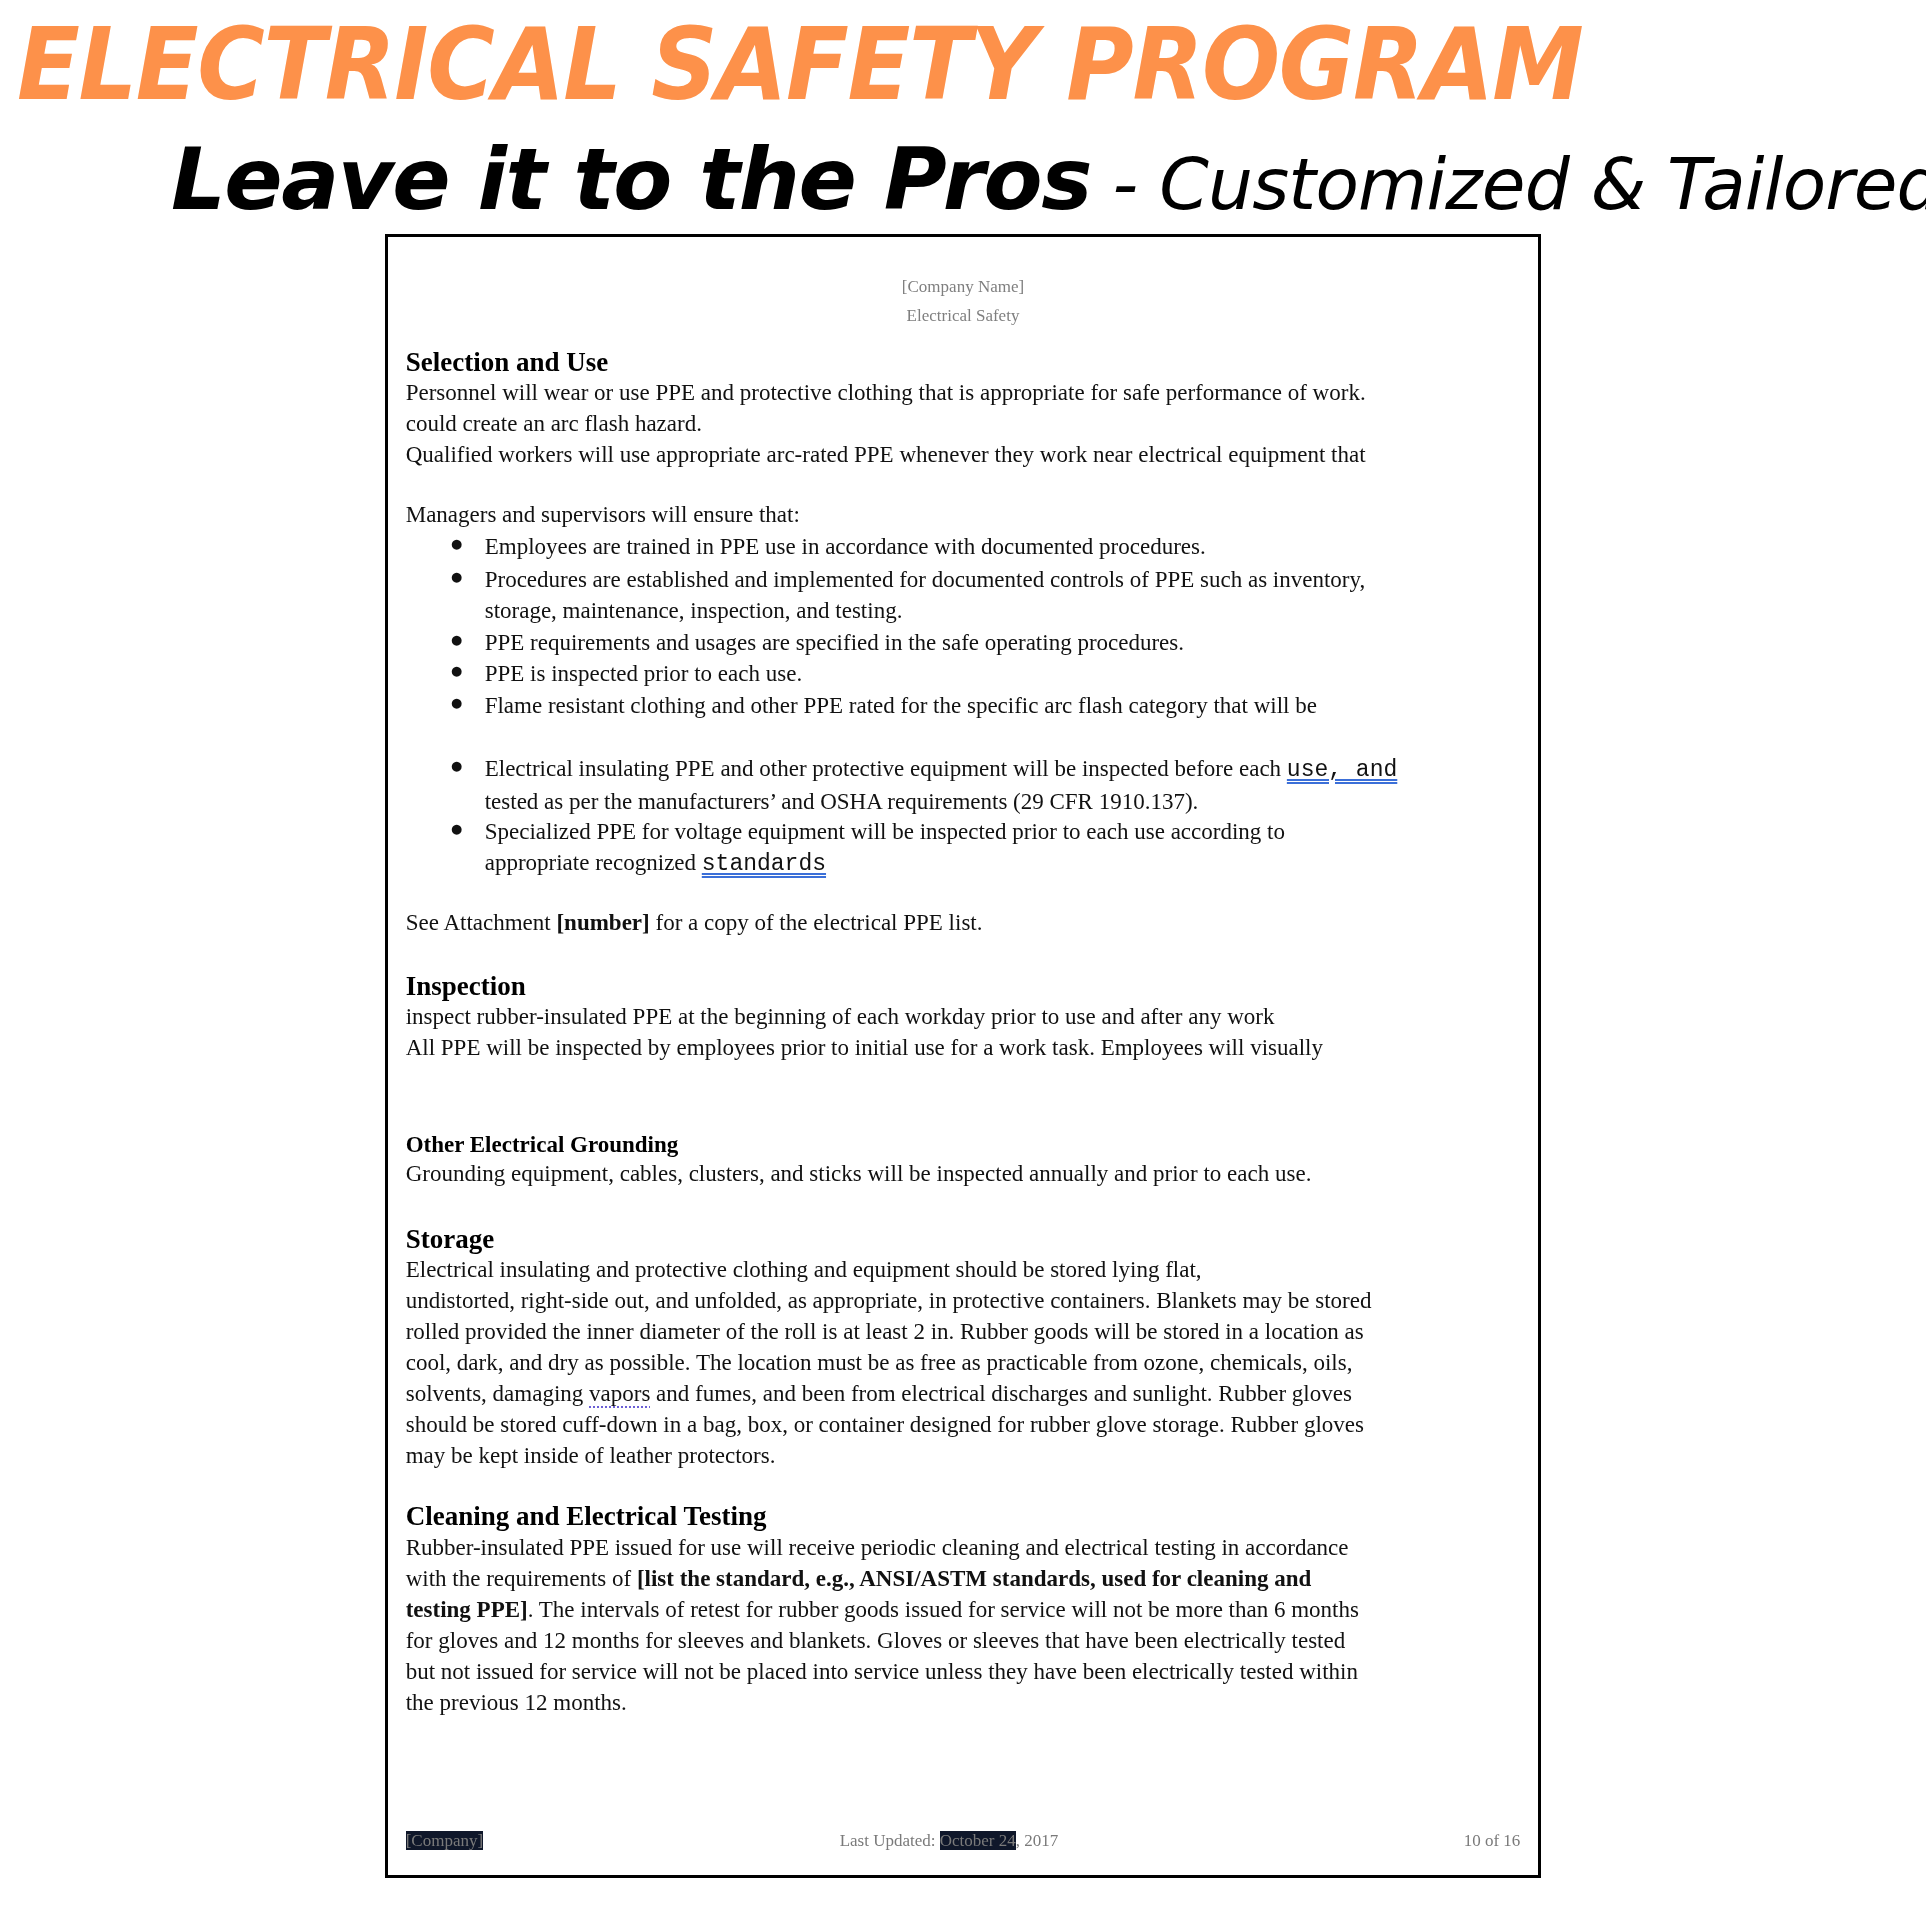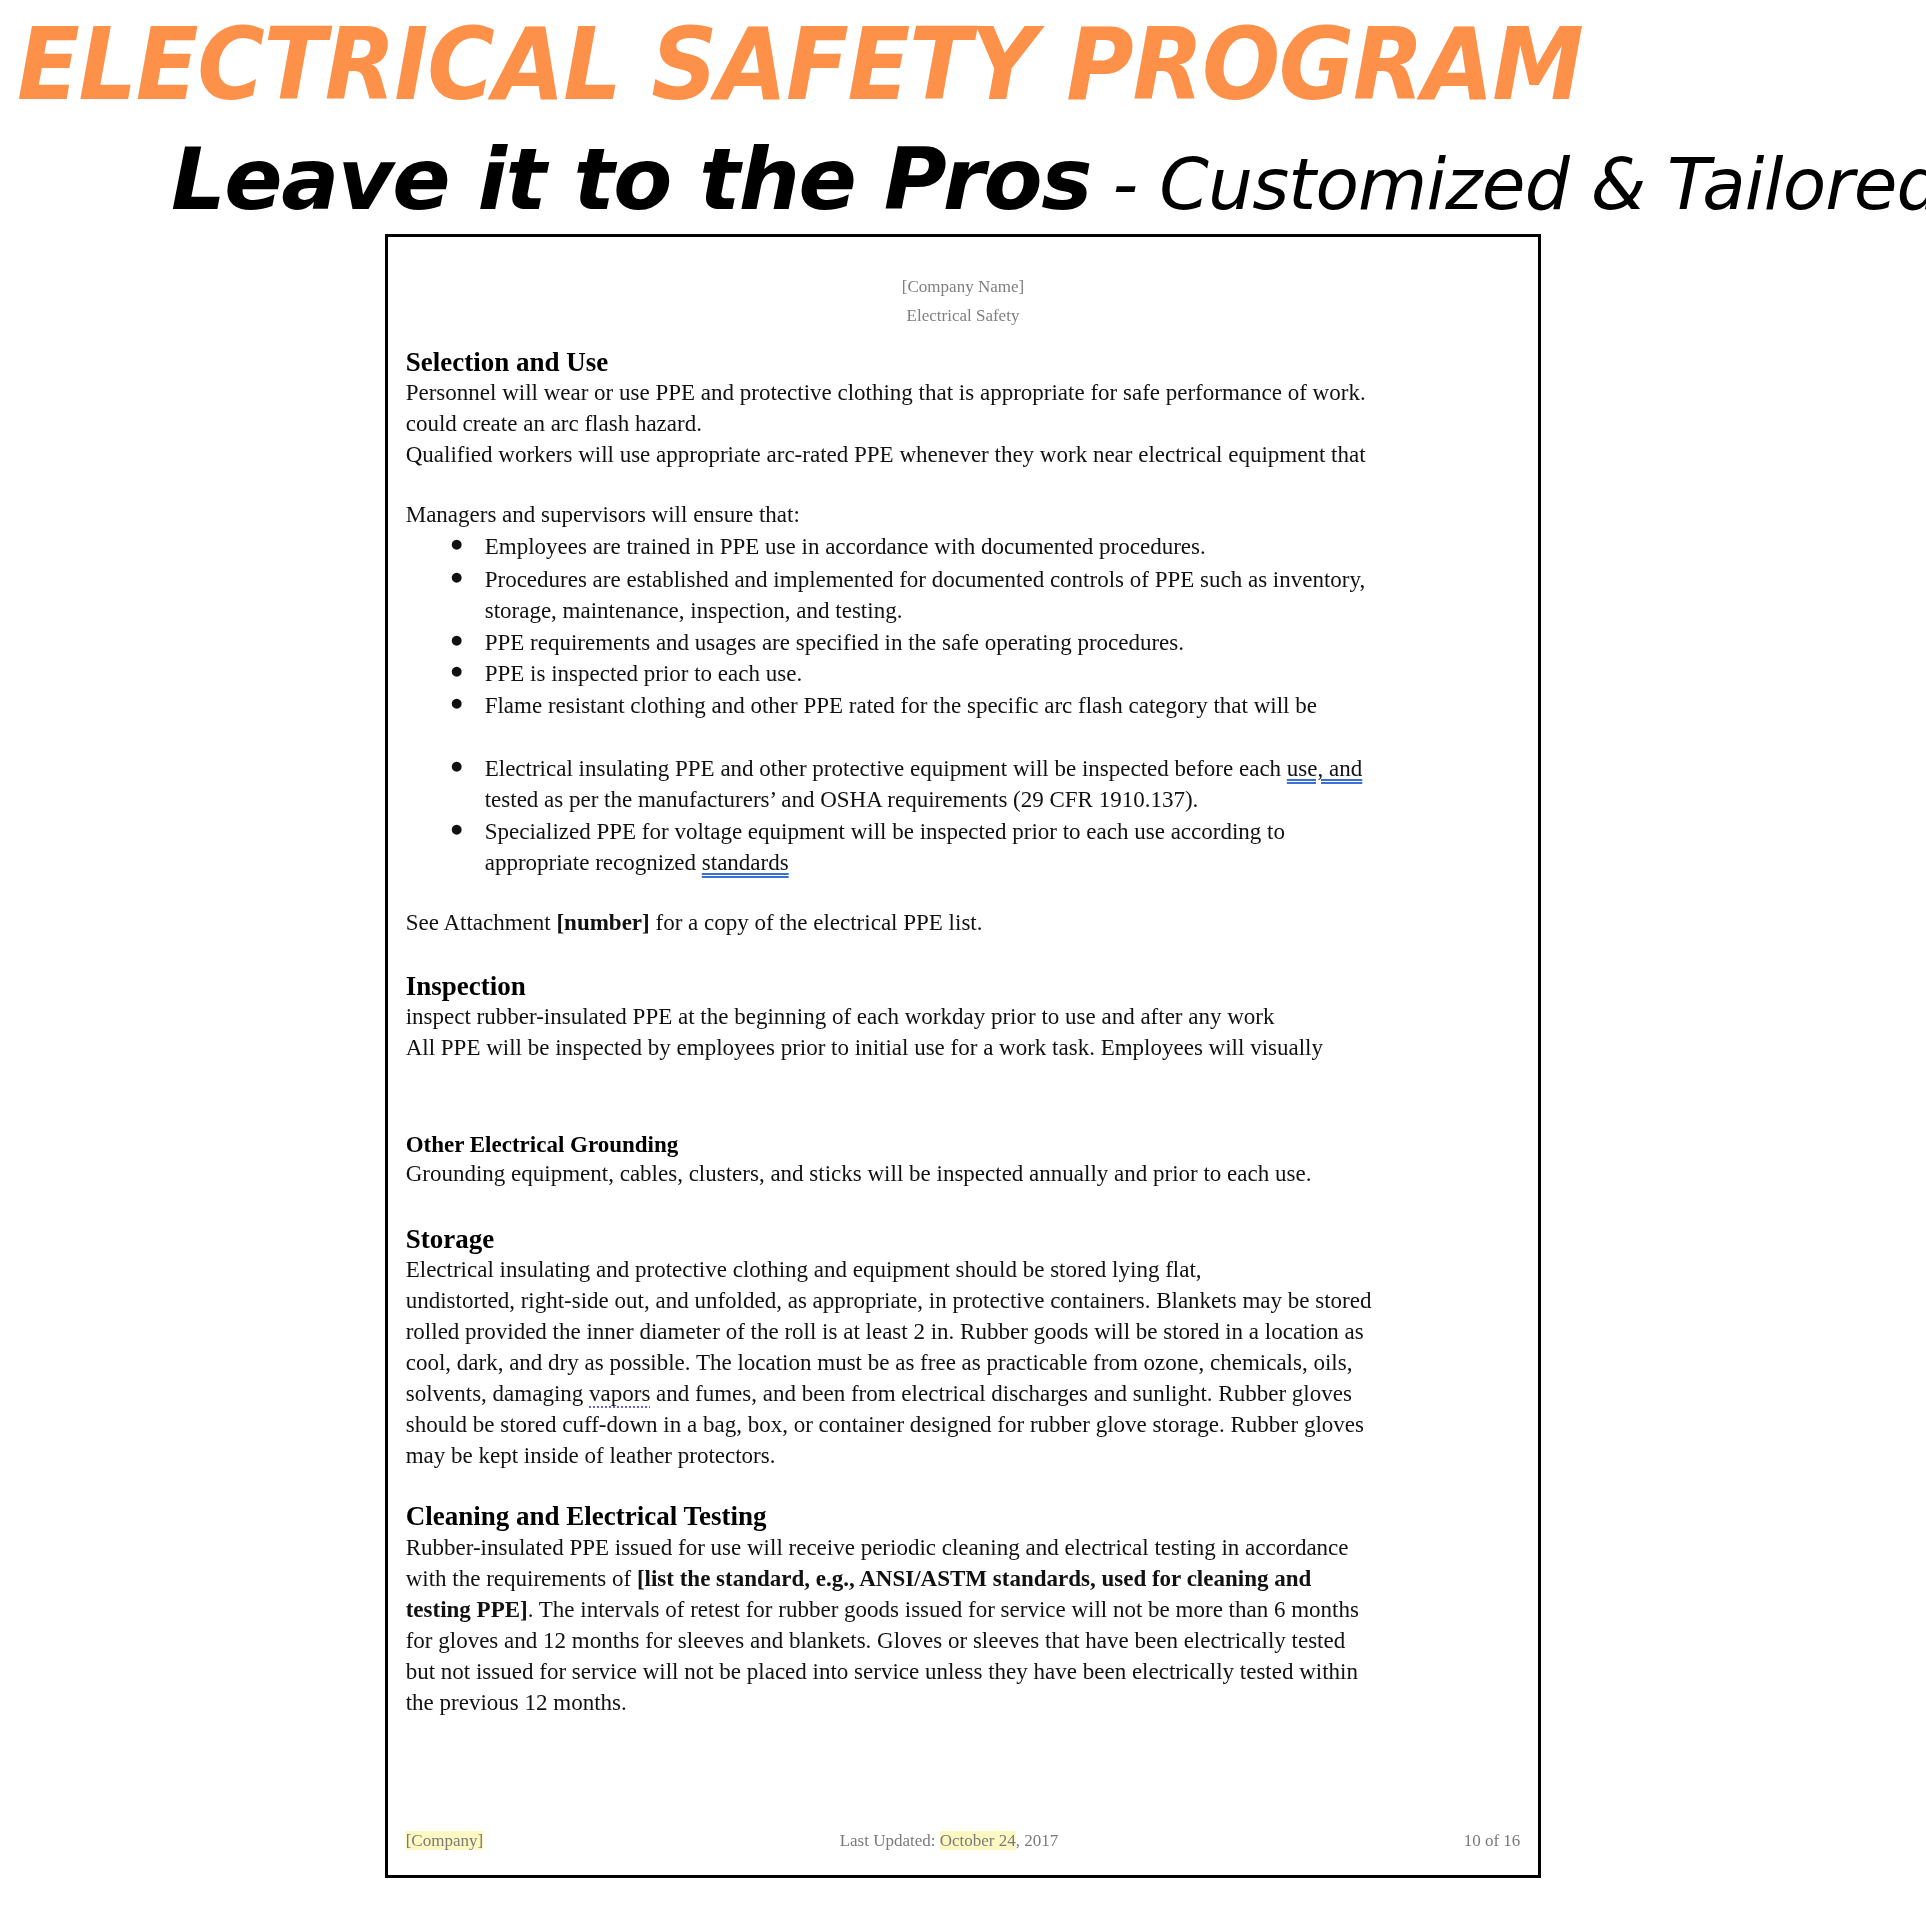--- a/index.html
+++ b/index.html
@@ -25,25 +25,25 @@
     font-family:"Liberation Serif", serif; color:#111; font-size:23px;
   }
   .doc-header { position:absolute; left:0; right:0; top:36px; text-align:center; color:#7f7f7f; font-size:17px; line-height:28.5px; }
   .h1 { position:absolute; left:0; font-weight:bold; font-size:27px; line-height:31px; color:#000; white-space:nowrap; }
   .h2 { position:absolute; left:0; font-weight:bold; font-size:23px; line-height:31px; color:#000; white-space:nowrap; }
   .p { position:absolute; left:0; line-height:31px; white-space:nowrap; }
   .p .line { display:block; }
   .bl { position:absolute; left:44px; width:31px; text-align:left; font-size:23px; }
   .bt { position:absolute; left:79px; line-height:31px; white-space:nowrap; }
   .bt .line { display:block; }
-  .u-blue { text-decoration:underline double #3b6fd8; text-underline-offset:3.1px; }
+  .u-blue { text-decoration:underline double #3b6fd8; text-underline-offset:3.1px;font-family:Liberation Mono, monospace; }
   .u-dot { text-decoration:underline dotted #6b5fd6; text-decoration-thickness:2.3px; text-underline-offset:4.6px; }
   b { font-weight:bold; }
   .footer { position:absolute; top:1592px; font-size:17px; color:#7a7a7a; line-height:23px; white-space:nowrap; }
-  .hl { background:#fef9c3; }
+  .hl { background:#0f172a; }
 </style>
 </head>
 <body>
 
 <h1 class="banner-title">ELECTRICAL SAFETY PROGRAM</h1>
 <div class="banner-sub">
   <span class="bold-part">Leave it to the Pros</span><span class="light-part"> - Customized &amp; Tailored</span>
 </div>
 
 <div class="page">

